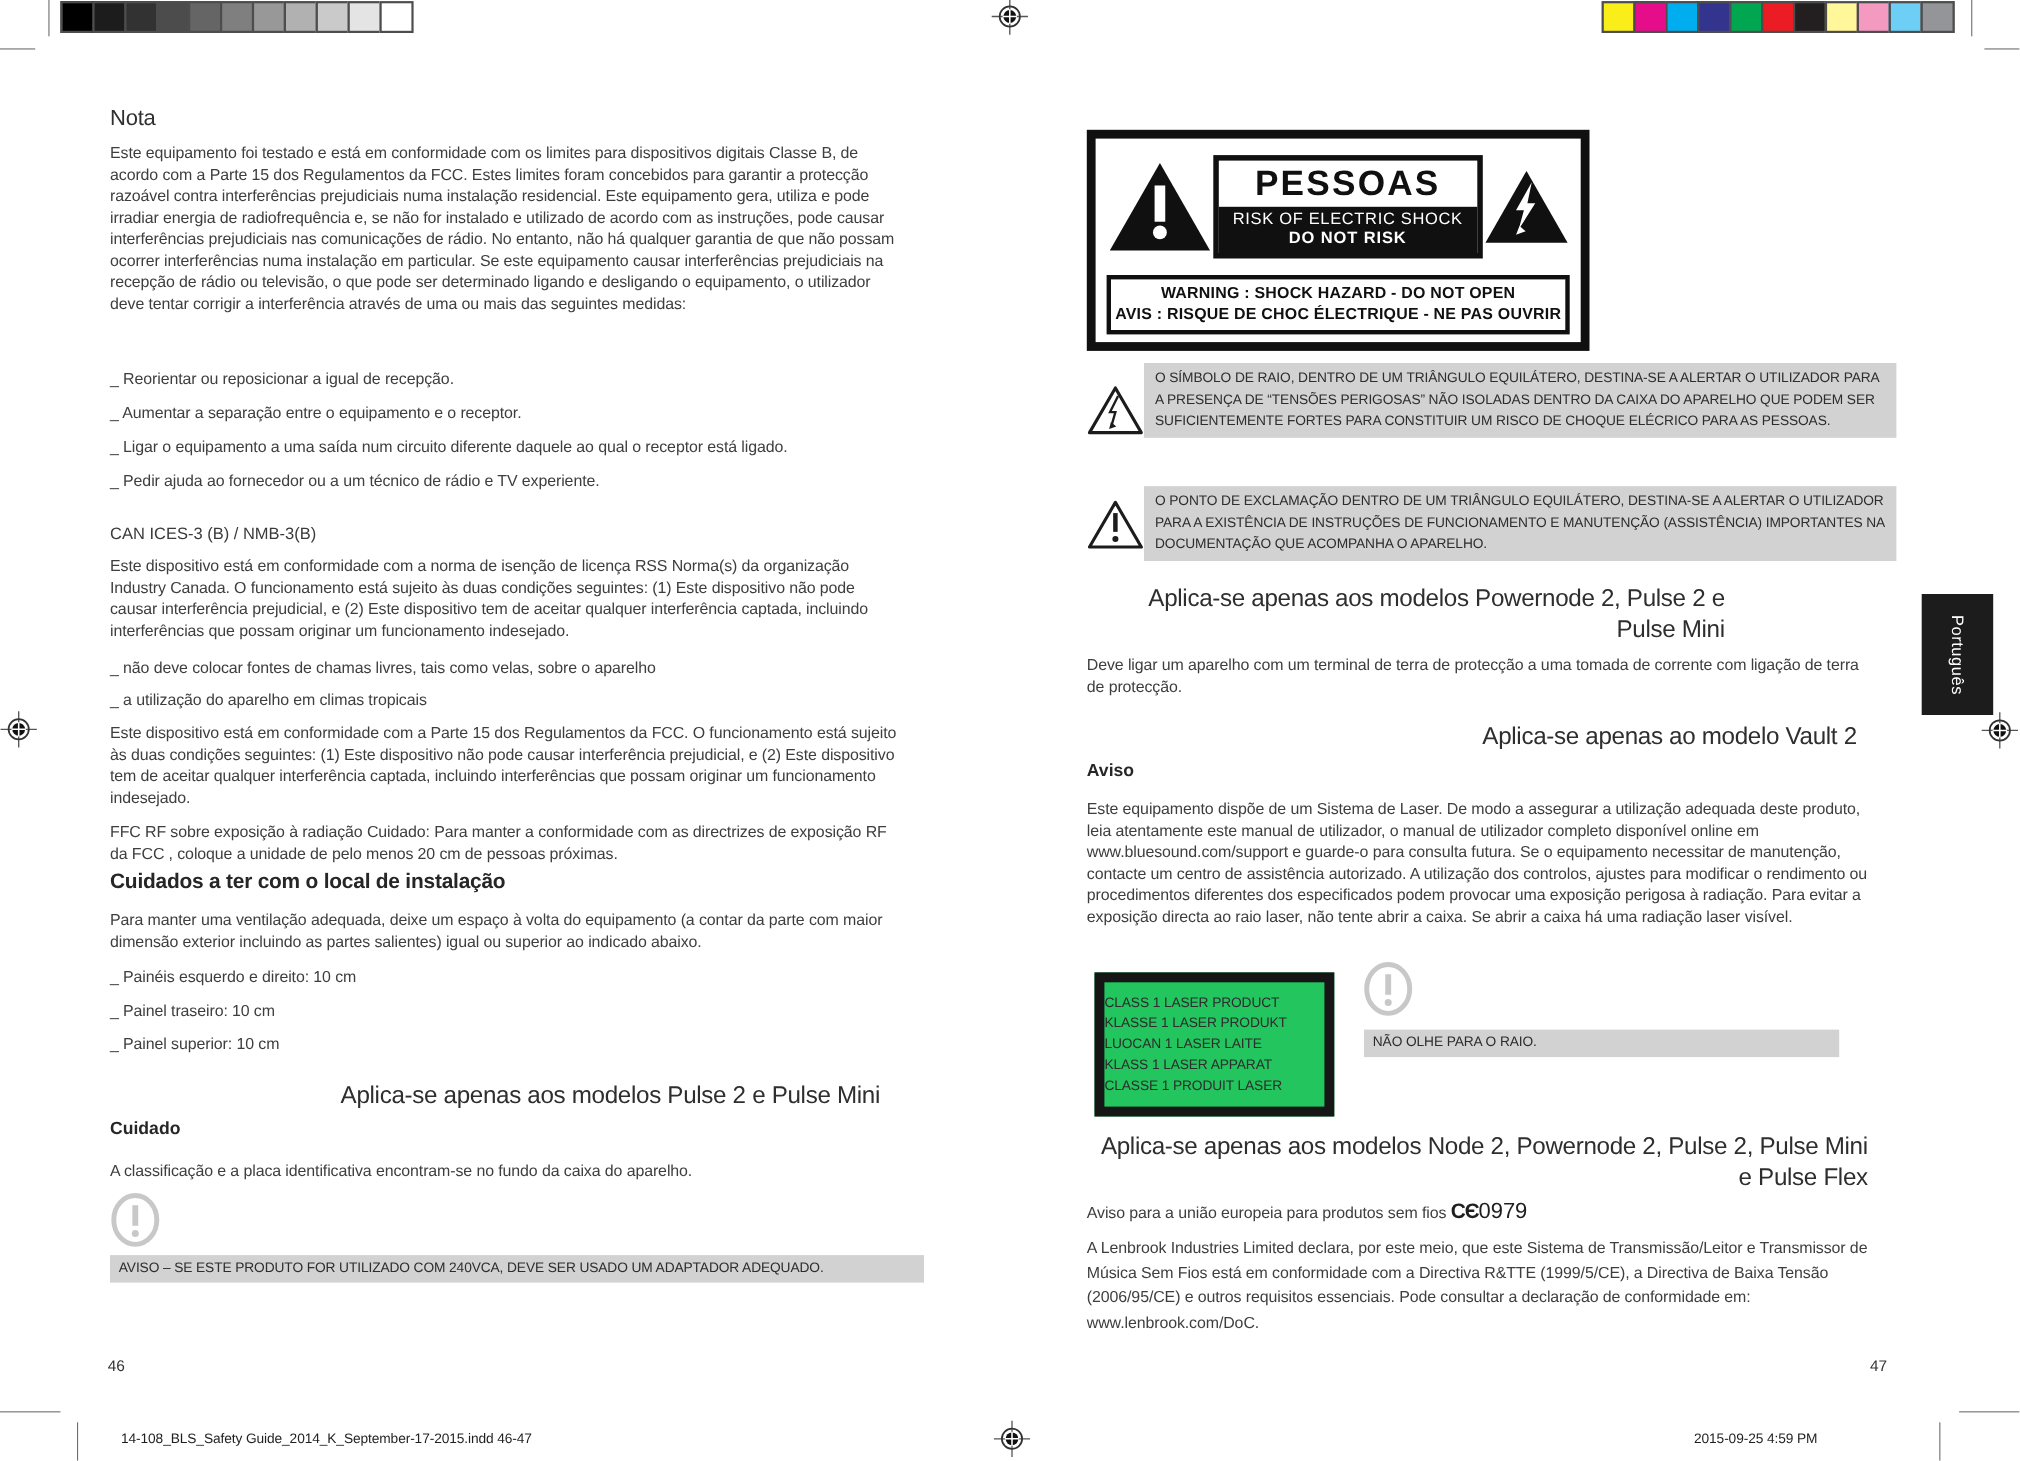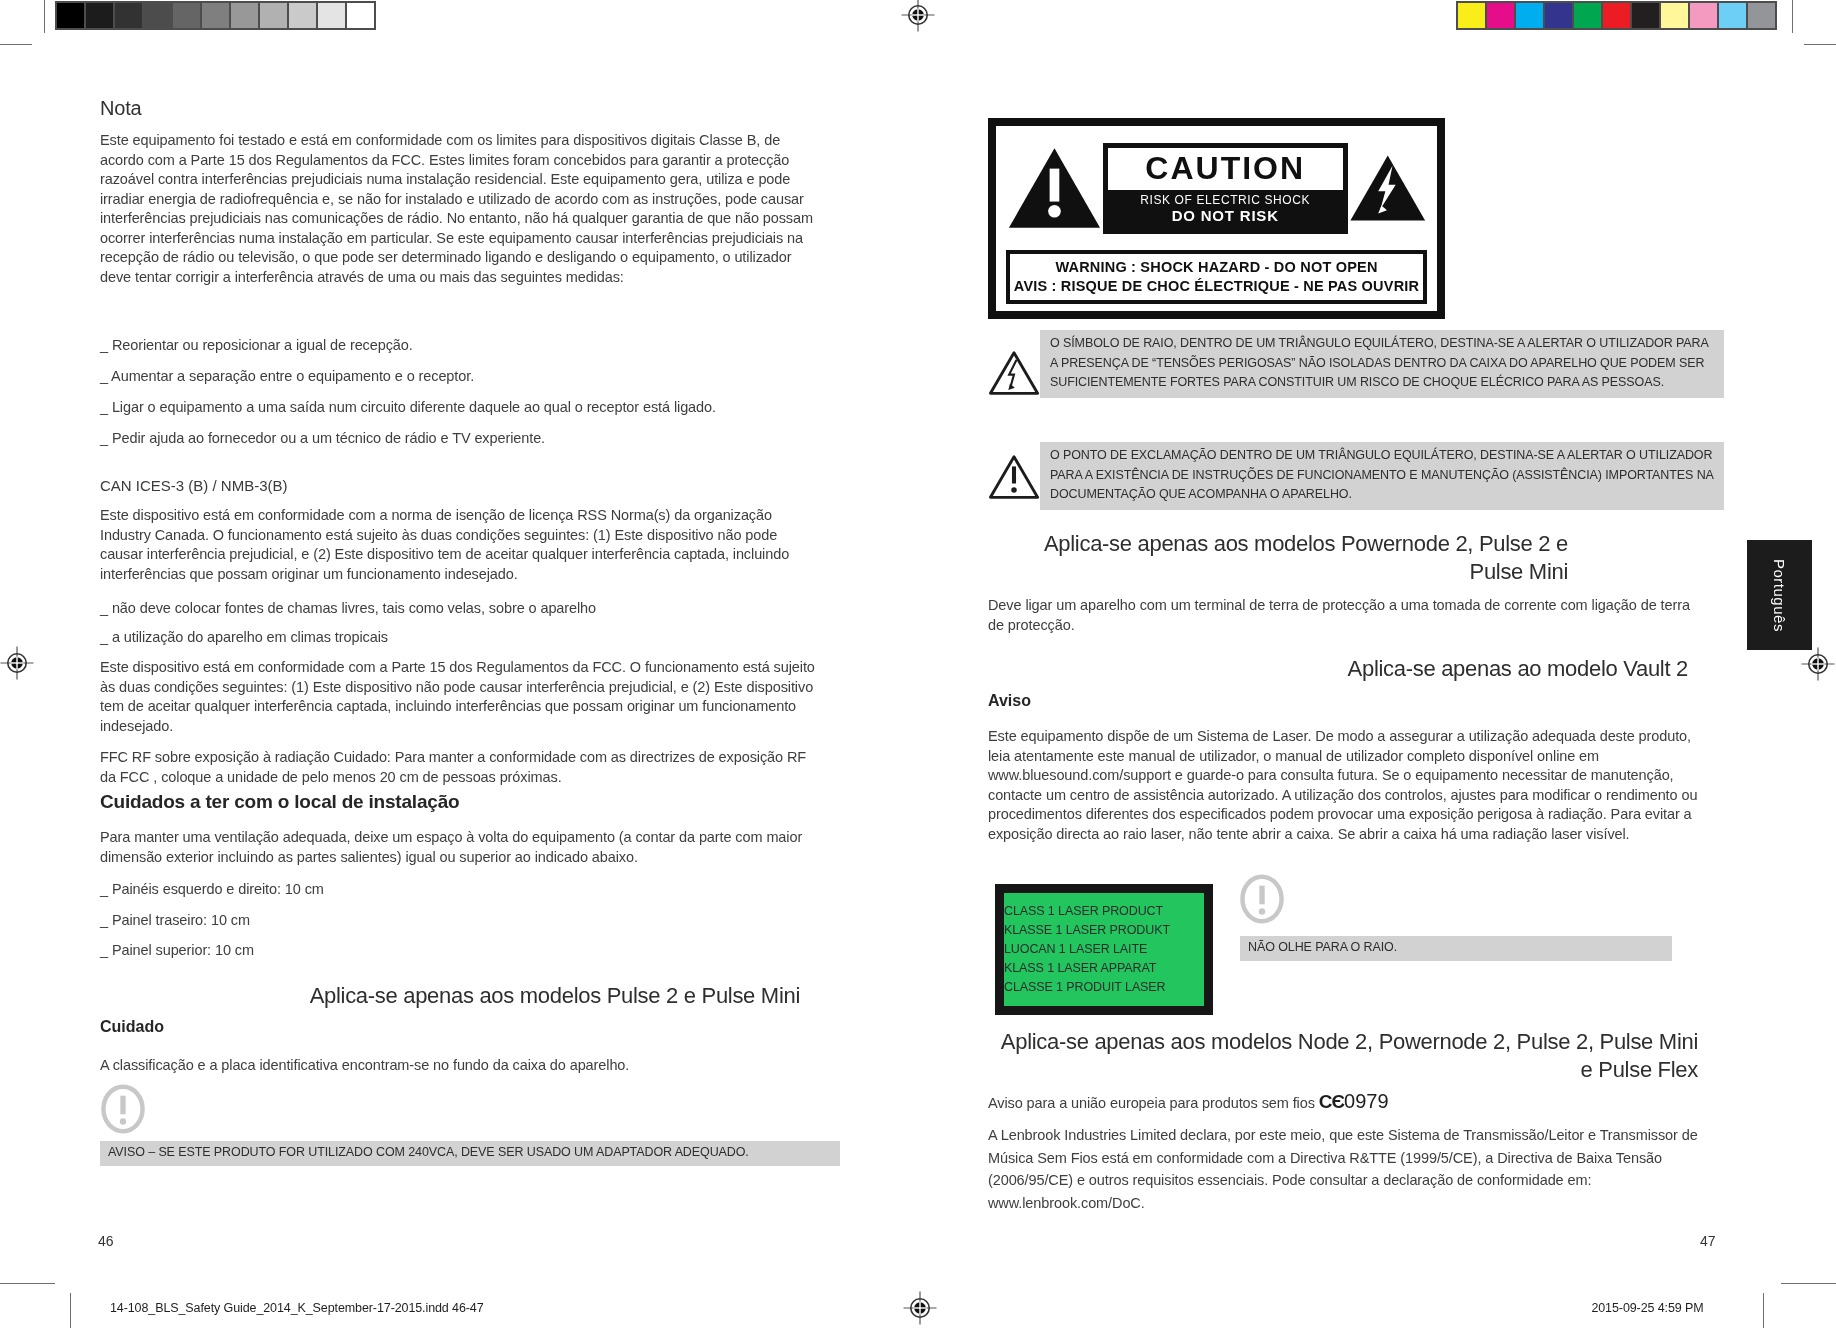--- a/index.html
+++ b/index.html
@@ -18,21 +18,21 @@
   .caps{font-size:12.5px;line-height:19.5px;color:#2d2d2d;letter-spacing:-0.1px;}
   .graybar{background:#d2d2d2;}
   .swatch-row{display:flex;}
   .swatch{width:27px;height:25px;border:2px solid #4d4d4d;margin-left:-2px;}
   .cropline{background:#6e6e6e;}
   .caution-outer{border:8px solid #101010;background:#ffffff;padding:7px 10px;box-sizing:border-box;}
   .caution-top{display:flex;align-items:center;justify-content:space-between;height:110px;}
   .caution-center{border:5px solid #101010;width:242px;background:#fff;}
   .caution-title{font-size:32px;font-weight:bold;letter-spacing:2px;color:#101010;text-align:center;padding:2px 0 3px 0;}
   .caution-black{background:#101010;color:#fff;text-align:center;padding:3px 0 5px 0;}
-  .caution-line1{font-size:12px;letter-spacing:0.6px;}
+  .caution-line1{font-size:15px;letter-spacing:0.6px;}
   .caution-line2{font-size:15px;font-weight:bold;letter-spacing:0.8px;}
   .caution-warnbox{border:4px solid #101010;margin-top:7px;padding:4px 2px;text-align:center;}
   .warn-line{font-size:14.5px;font-weight:bold;color:#101010;letter-spacing:0.2px;line-height:19px;}
   .notice-row{display:flex;align-items:flex-start;}
   .notice-text{padding:4px 10px 5px 10px;}
   .laser-box{border:9px solid #161616;background:#22c55e;padding:9px 0;box-sizing:border-box;}
   .laser-line{font-size:12.5px;line-height:19px;color:#2d2d2d;letter-spacing:-0.1px;}
   .pt-tab{background:#1c1c1c;color:#ffffff;display:flex;align-items:center;justify-content:center;}
   .pt-tab span{writing-mode:vertical-rl;font-size:15px;letter-spacing:0.5px;}
   .pagenum{font-size:14px;color:#333;}
@@ -152,21 +152,21 @@
 <div class="abs pagenum" style="left:98px;top:1233px;">46</div>
 
 <div class="abs caution-outer" style="left:988px;top:118px;width:457px;">
   <div class="caution-top">
     <svg width="100" height="88" viewBox="0 0 100 88">
       <path d="M50 3 L97 85 H3 Z" fill="#101010"></path>
       <rect x="45" y="24" width="10" height="34" fill="#fff"></rect>
       <circle cx="50" cy="68" r="6.5" fill="#fff"></circle>
     </svg>
     <div class="caution-center">
-      <div class="caution-title">CAUTION</div>
+      <div class="caution-title">PESSOAS</div>
       <div class="caution-black">
         <div class="caution-line1">RISK OF ELECTRIC SHOCK</div>
         <div class="caution-line2">DO NOT RISK</div>
       </div>
     </div>
     <svg width="82" height="74" viewBox="0 0 100 88">
       <path d="M50 3 L97 85 H3 Z" fill="#101010"></path>
       <path d="M56 16 L38 48 h9 L41 70 L60 40 h-9 Z" fill="#fff"></path>
       <path d="M38 76 l11 -4 -7 -6 z" fill="#fff"></path>
     </svg>
@@ -225,13 +225,13 @@
 
 <div class="abs body-text" style="left:988px;top:1124px;width:716px;line-height:22.5px;">A Lenbrook Industries Limited declara, por este meio, que este Sistema de Transmissão/Leitor e Transmissor de Música Sem Fios está em conformidade com a Directiva R&amp;TTE (1999/5/CE), a Directiva de Baixa Tensão (2006/95/CE) e outros requisitos essenciais. Pode consultar a declaração de conformidade em: www.lenbrook.com/DoC.</div>
 
 <div class="abs pagenum" style="left:1700px;top:1233px;">47</div>
 
 <div class="abs pt-tab" style="left:1747px;top:540px;width:65px;height:110px;">
   <span>Português</span>
 </div>
 
 <div class="abs footer-text" style="left:110px;top:1301px;">14-108_BLS_Safety Guide_2014_K_September-17-2015.indd   46-47</div>
-<div class="abs footer-text" style="left:1540px;top:1301px;width:215px;text-align:center;">2015-09-25   4:59 PM</div>
+<div class="abs footer-text" style="left:1540px;top:1301px;width:215px;text-align:left;">2015-09-25   4:59 PM</div>
 
 </body></html>

